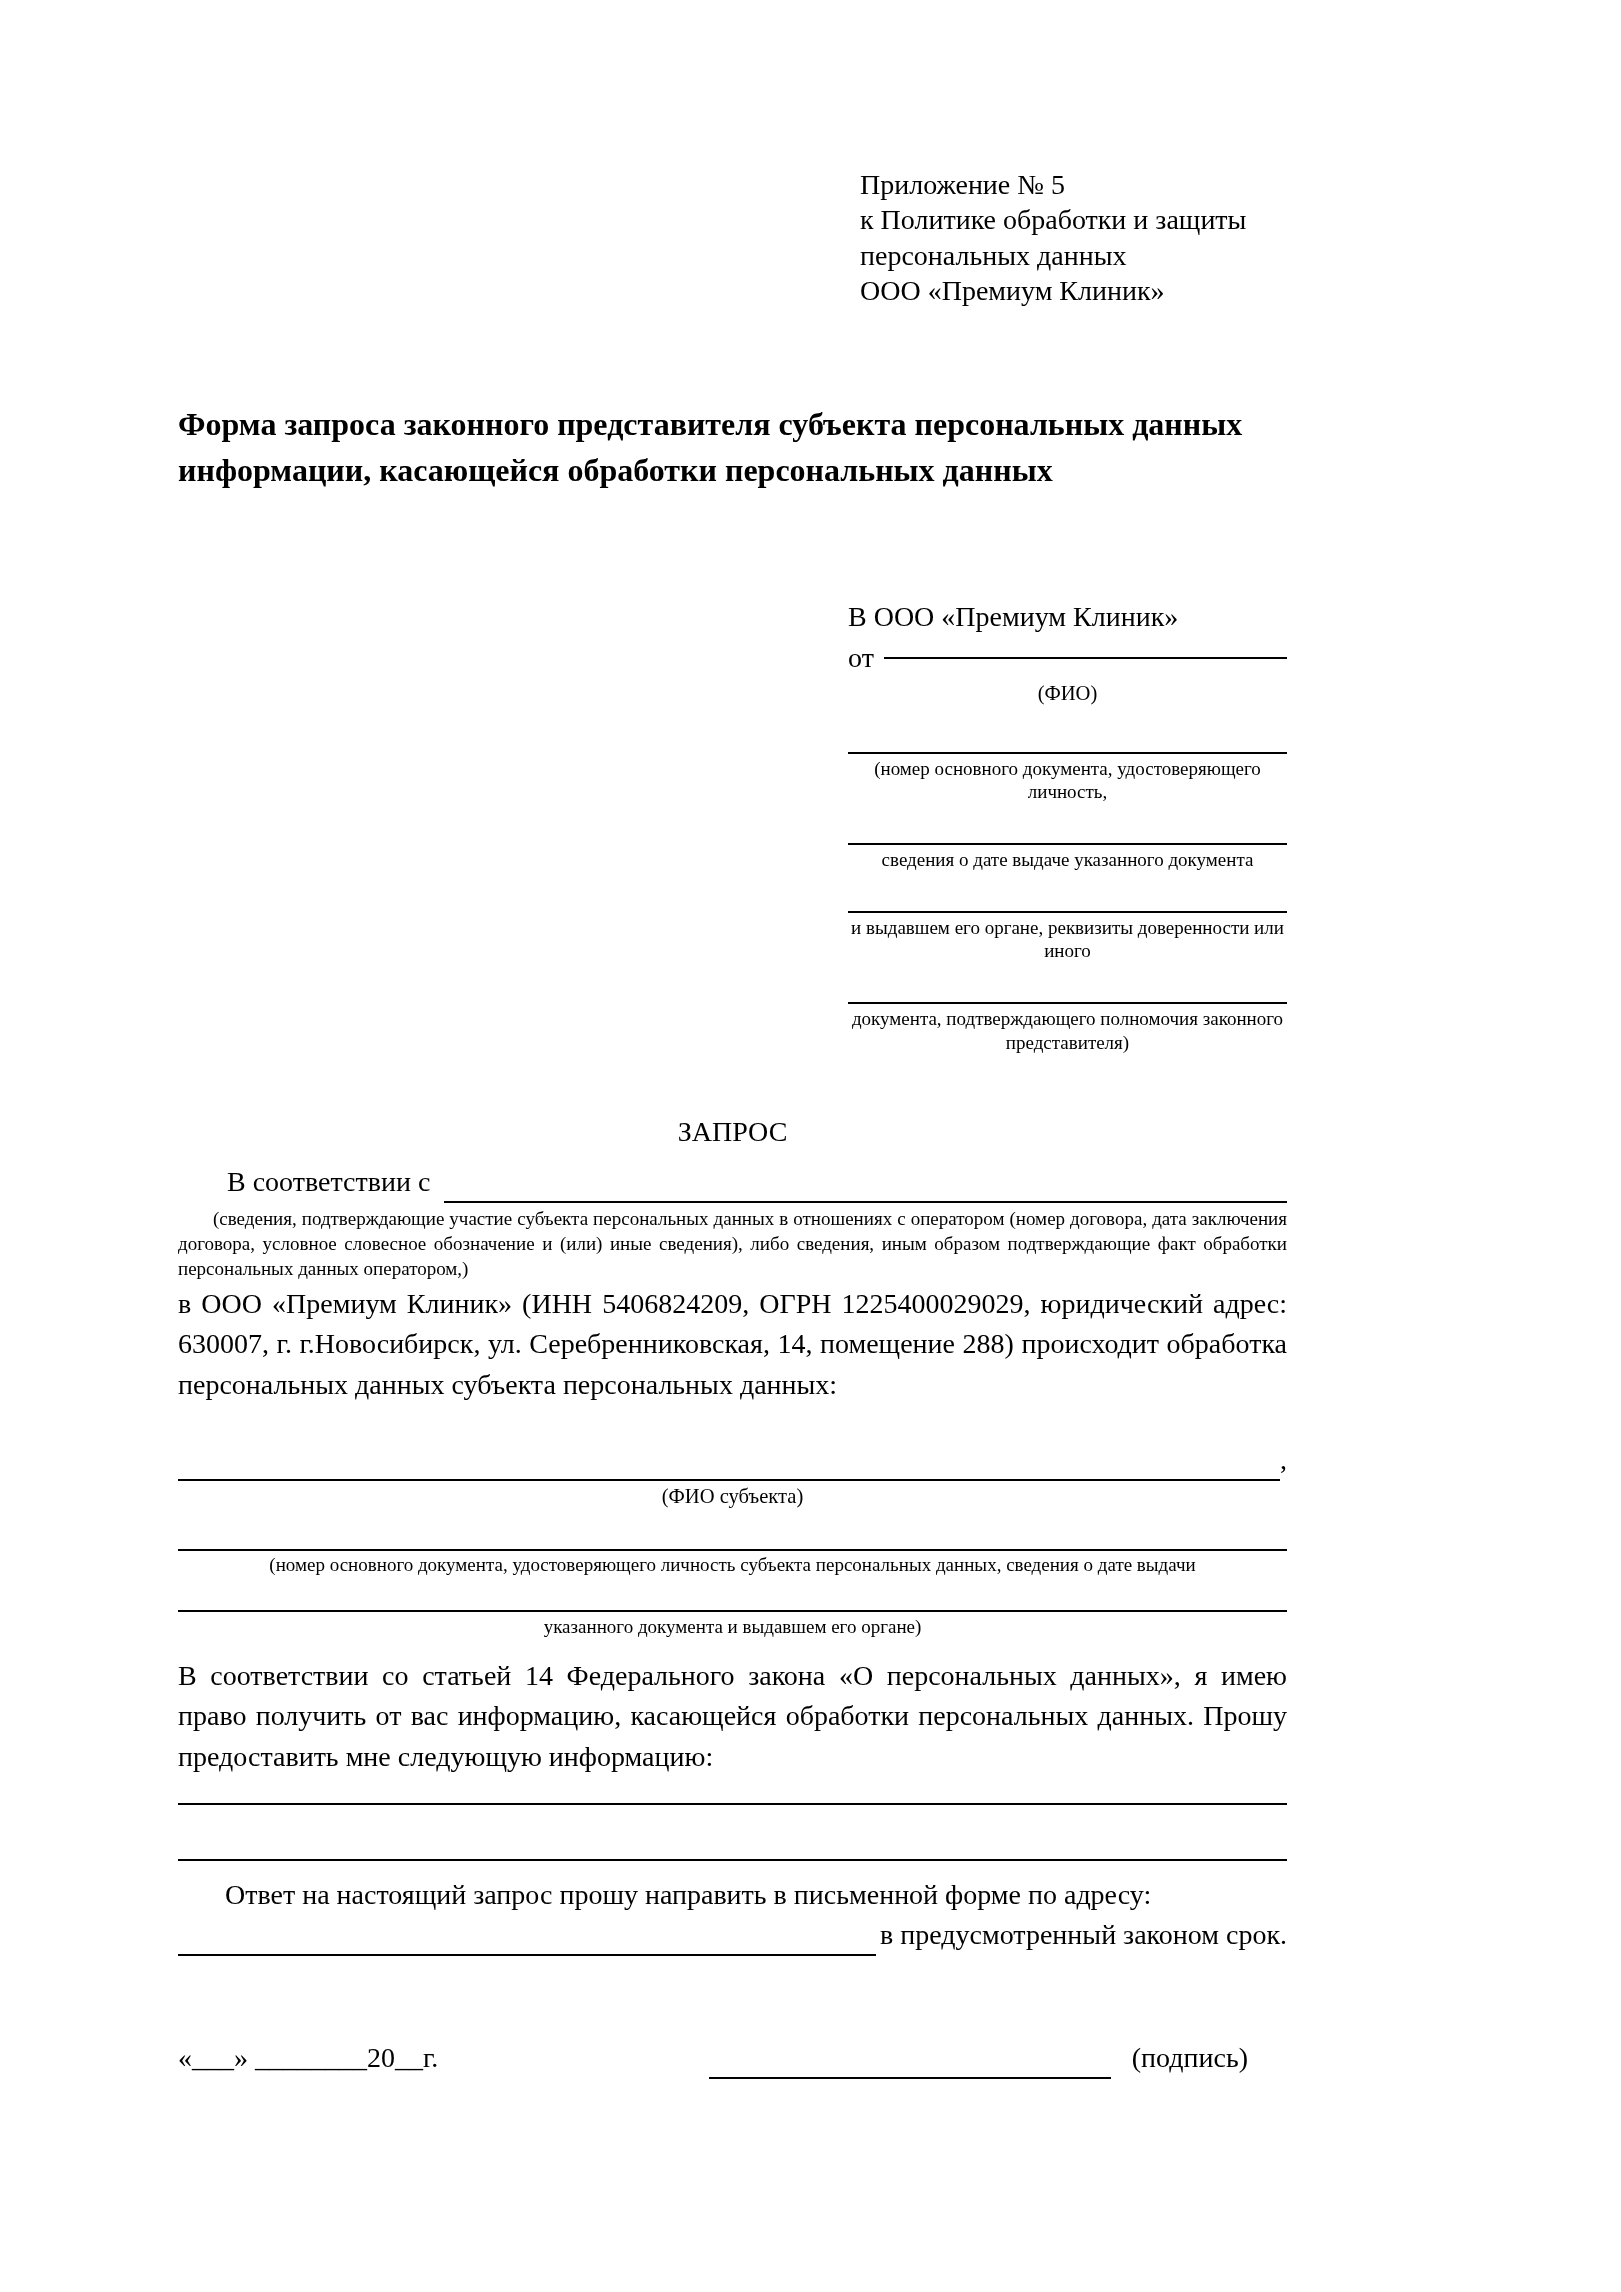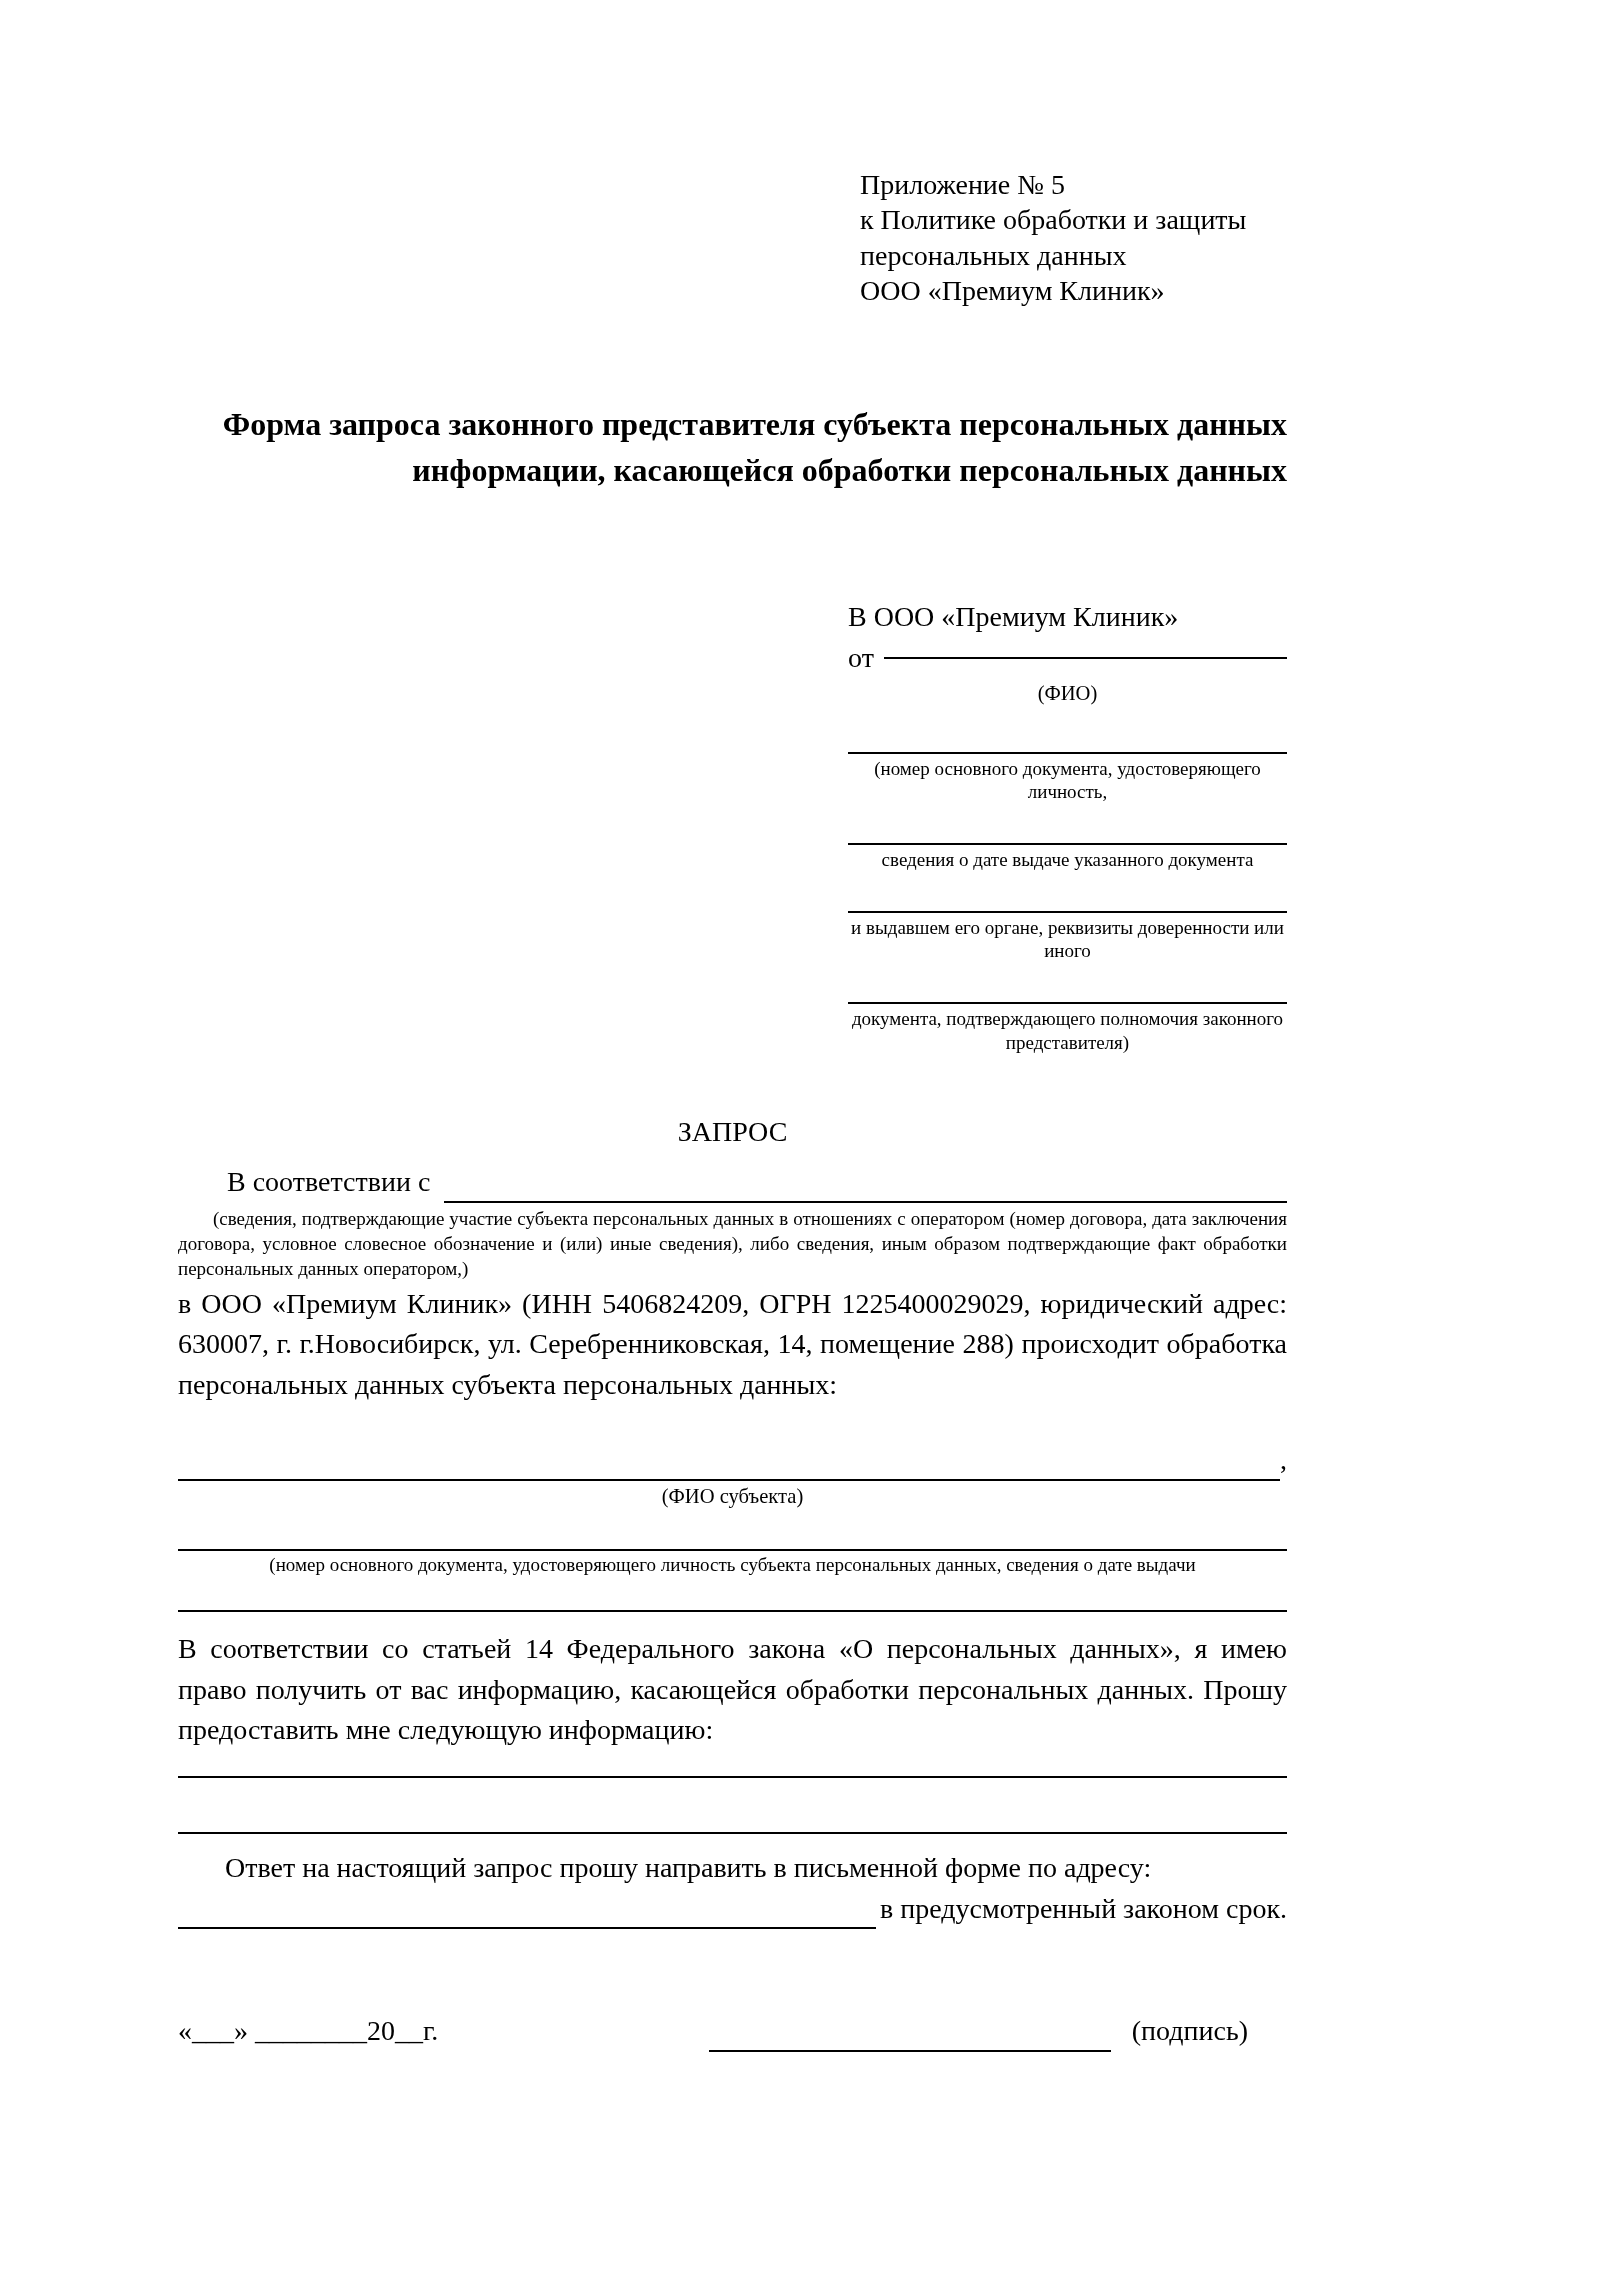--- a/index.html
+++ b/index.html
@@ -24,21 +24,21 @@
   
   .appendix-header {
     width: 427px;
     margin-left: auto;
     line-height: 1.26;
   }
 
   
   .form-title {
     margin-top: 94px;
-    text-align: right;
+    text-align: left;
     font-weight: bold;
     font-size: 32px;
     line-height: 1.42;
   }
 
   
   .recipient-block {
     margin-top: 104px;
     margin-left: 670px;
   }
@@ -186,20 +186,21 @@
   <div class="subject-line">
     <span class="fill"></span>
     <span class="comma">,</span>
   </div>
   <div class="caption mid">(ФИО субъекта)</div>
 
   <div class="blank-field"></div>
   <div class="caption">(номер основного документа, удостоверяющего личность субъекта персональных данных, сведения о дате выдачи</div>
 
   <div class="blank-field" style="height:33px"></div>
+  <div class="caption">указанного документа и выдавшем его органе)</div>
 
   <div class="law-paragraph">В соответствии со статьей 14 Федерального закона «О персональных данных», я имею право получить от вас информацию, касающейся обработки персональных данных. Прошу предоставить мне следующую информацию:</div>
 
   <div class="blank-field" style="height:25.5px"></div>
   <div class="blank-field spaced"></div>
 
   <div class="reply-paragraph">Ответ на настоящий запрос прошу направить в письменной форме по адресу:</div>
   <div class="reply-tail-row">
     <span class="fill"></span>
     <span class="tail-text">в предусмотренный законом срок.</span>

